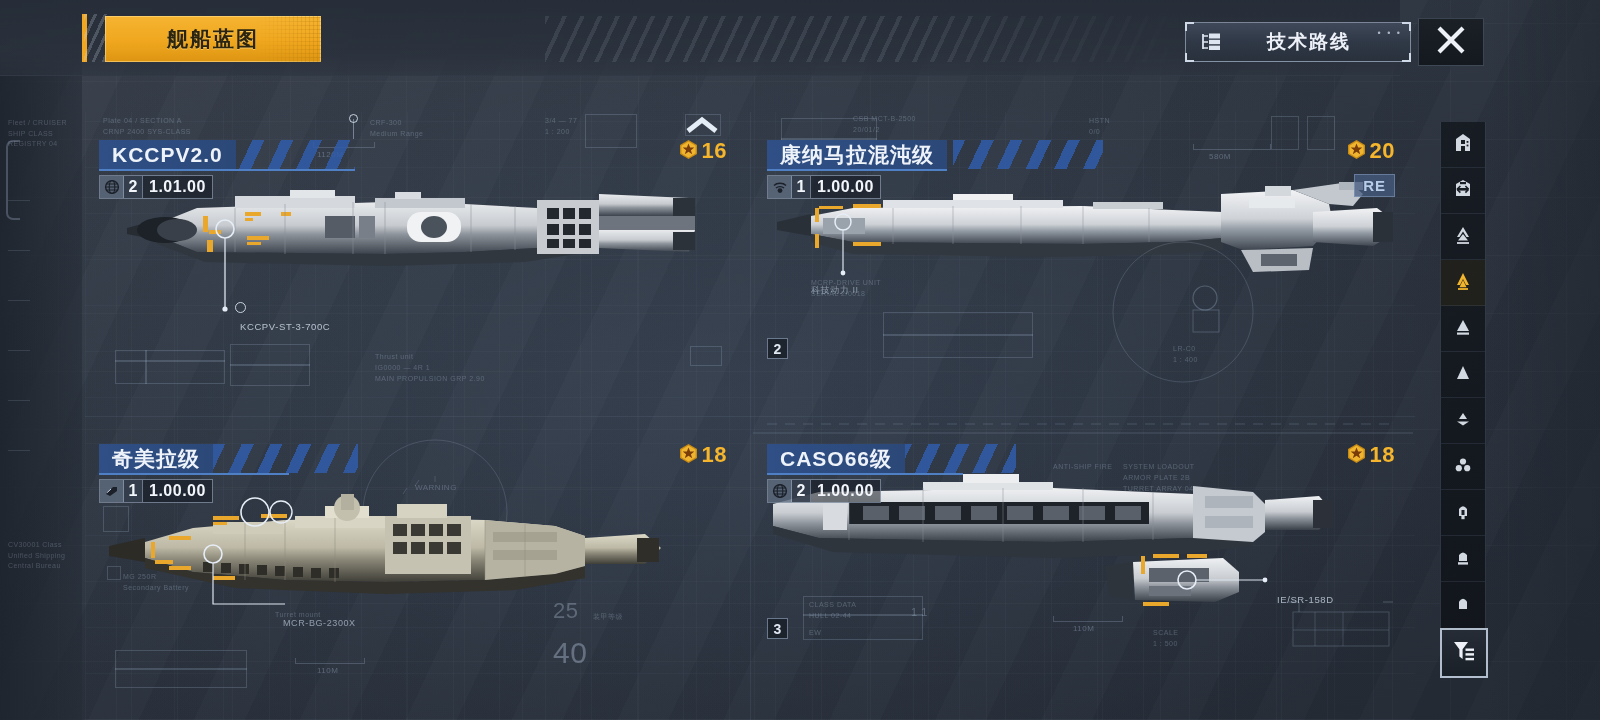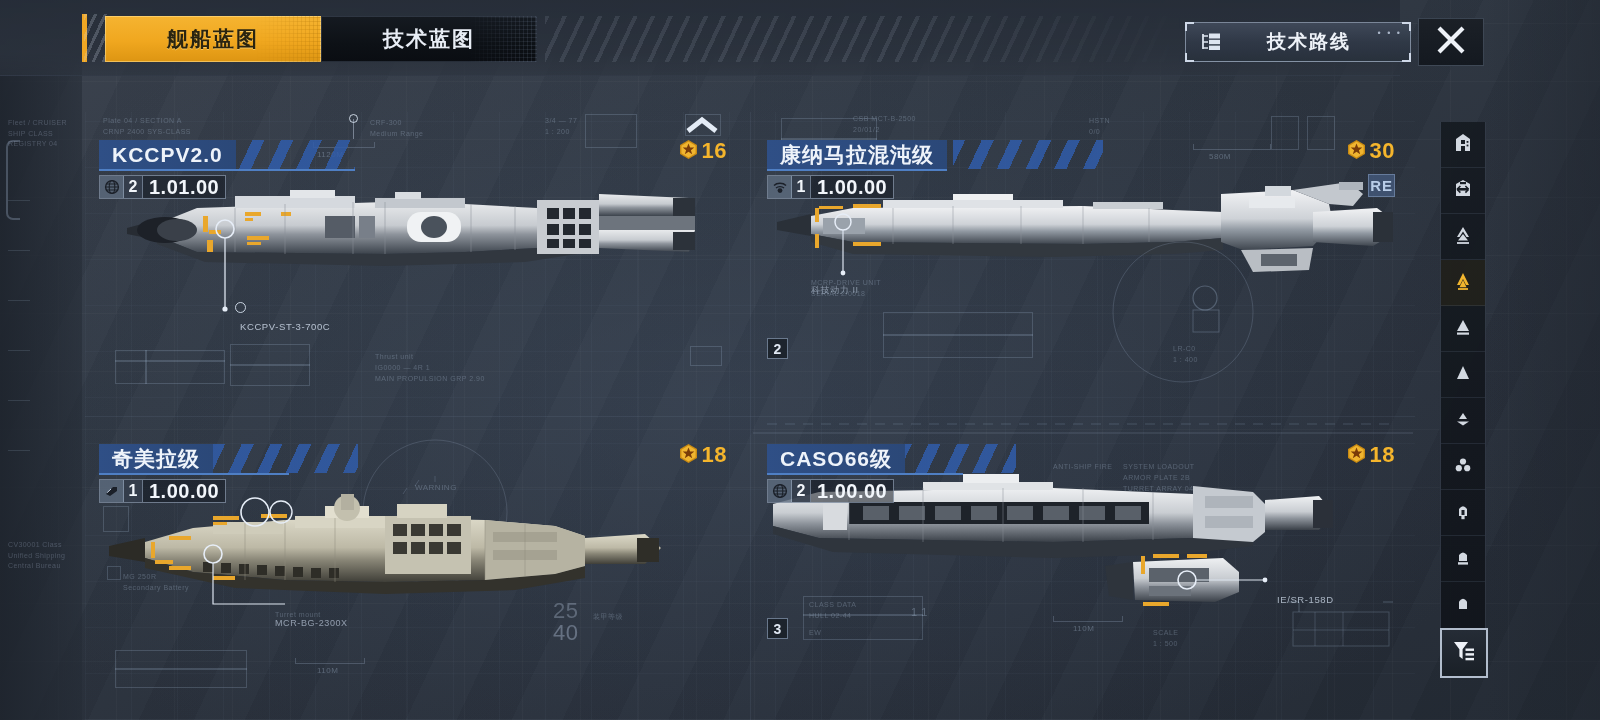--- a/index.html
+++ b/index.html
@@ -122,27 +122,27 @@
     background:repeating-linear-gradient(115deg, rgba(48,92,170,0.85) 0 11px, rgba(48,92,170,0) 11px 26px);}
   .title-underline{position:absolute; left:14px; top:57px; height:2px; background:#4f7fc4; z-index:6;}
 
   .ver-badge{position:absolute; left:14px; top:63px; height:24px; display:flex; align-items:stretch;
     border:1px solid rgba(175,192,215,0.55); background:rgba(20,26,34,0.55); z-index:6;}
   .vb-icon{width:24px; display:flex; align-items:center; justify-content:center;
     background:rgba(128,145,170,0.55); border-right:1px solid rgba(175,192,215,0.45);}
   .vb-tier{width:19px; display:flex; align-items:center; justify-content:center;
     font-size:16px; font-weight:bold; color:#f2f6fb; background:rgba(55,65,80,0.85);
     border-right:1px solid rgba(175,192,215,0.45);}
-  .vb-ver{padding:0 6px; display:flex; align-items:center; font-size:20px; font-weight:bold;
+  .vb-ver{padding:0 6px; display:flex; align-items:center; font-size:16px; font-weight:bold;
     color:#f2f6fb; letter-spacing:0.5px;}
 
   .count{position:absolute; right:18px; top:26px; display:flex; align-items:center; z-index:6;}
   .count-num{font-size:22px; font-weight:bold; color:#f5b52c; letter-spacing:0.5px; margin-left:3px;}
   .re-tag{position:absolute; right:18px; top:62px; z-index:6;
-    padding:2px 1px; font-size:15px; font-weight:bold; color:#b9cde8; letter-spacing:1px;
+    padding:2px 8px; font-size:15px; font-weight:bold; color:#b9cde8; letter-spacing:1px;
     background:rgba(70,92,128,0.75); border:1px solid rgba(150,175,210,0.45);}
 
   
   .acquired{ position:absolute; left:14px; width:632px; height:30px; z-index:20;
     border:2px solid #e8a01c;
     background: repeating-linear-gradient(115deg, #16181c 0 13px, #0a0b0e 13px 26px);
     display:flex; align-items:center; justify-content:center;}
   .acquired span{font-size:19px; font-weight:bold; color:#f0ab1e; letter-spacing:2px;
     text-shadow:0 0 6px rgba(0,0,0,0.9), 0 0 3px rgba(0,0,0,1);}
 
@@ -197,23 +197,20 @@
 
   <div class="topbar">
     <div class="accent-bar"></div>
     <div class="topbar-stripes"></div>
     <div class="topbar-pattern"></div>
 
     <div class="tabs">
       <div class="tab active">
         <span>舰船蓝图</span>
       </div>
-      <div class="tab inactive">
-        <span>技术蓝图</span>
-      </div>
     </div>
 
     <div class="techroute">
       <span class="corner c-tl"></span>
         <span class="corner c-bl"></span>
       <span class="corner c-tr"></span>
         <span class="corner c-br"></span>
       <span class="dots">• • •</span>
       <span class="tr-icon">
         <svg width="22" height="20" viewBox="0 0 22 20">
@@ -466,21 +463,21 @@
         <span class="vb-ver">1.00.00</span>
       </div>
       <div class="count">
         <span>
           <svg width="21" height="21" viewBox="0 0 21 21">
             <path d="M10.5 1 L19 6 L19 15 L10.5 20 L2 15 L2 6 Z" fill="#c98a12"></path>
             <path d="M10.5 2.6 L17.6 6.8 L17.6 14.2 L10.5 18.4 L3.4 14.2 L3.4 6.8 Z" fill="#f0b530"></path>
             <path d="M10.5 4.6 L12.1 8.6 L16.3 8.6 L12.9 11.2 L14.2 15.2 L10.5 12.8 L6.8 15.2 L8.1 11.2 L4.7 8.6 L8.9 8.6 Z" fill="#7a3c08"></path>
           </svg>
         </span>
-        <span class="count-num">30</span>
+        <span class="count-num">20</span>
       </div>
       <div class="re-tag">RE</div>
     </div>
 
     <div class="cell cell-bl">
 
       <div class="bp-annot" style="left:330px; top:66px; font-size:8px;">WARNING</div>
       <div class="ship-wrap">
         <svg width="660" height="302" viewBox="0 0 660 302">
           <defs>
@@ -551,30 +548,30 @@
           <g stroke="#8d8a7c" stroke-width="0.7" opacity="0.7">
             <path d="M160 106 L160 164 M200 104 L200 164 M250 102 L250 166 M400 104 L400 164 M440 108 L440 160"></path>
           </g>
           <circle cx="128" cy="138" r="9" fill="none" stroke="#e6edf7" stroke-width="1.6"></circle>
           <path d="M128 147 L128 188 L200 188" stroke="#dde5f0" stroke-width="1.2" fill="none"></path>
           <circle cx="170" cy="96" r="14" fill="none" stroke="#e6edf7" stroke-width="1.6"></circle>
           <circle cx="196" cy="96" r="11" fill="none" stroke="#e6edf7" stroke-width="1.4"></circle>
         </svg>
       </div>
 
-      <div class="callout-label" style="left:190px; top:182px; font-size:9px; color:rgba(210,224,242,0.60);">MCR-BG-2300X</div>
+      <div class="callout-label" style="left:198px; top:182px; font-size:9px; color:rgba(210,224,242,0.60);">MCR-BG-2300X</div>
       <div class="bp-annot" style="left:190px; top:194px;">Turret mount</div>
 
       <div class="bp-annot" style="left:38px; top:156px;">MG 250R
 Secondary Battery</div>
       <div class="bp-box" style="left:22px; top:150px; width:14px; height:14px;"></div>
       <div class="bp-box" style="left:18px; top:90px; width:26px; height:26px;"></div>
 
       <div class="bp-dim" style="left:468px; top:182px; font-size:22px; color:rgba(190,206,228,0.32);">25</div>
-      <div class="bp-dim" style="left:468px; top:204px; font-size:22px; color:rgba(190,206,228,0.38);">40</div>
+      <div class="bp-dim" style="left:468px; top:220px; font-size:30px; color:rgba(190,206,228,0.38);">40</div>
       <div class="bp-annot" style="left:508px; top:196px;">装甲等级</div>
 
       <div class="bp-box" style="left:30px; top:234px; width:132px; height:38px;"></div>
       <div class="bp-box" style="left:30px; top:252px; width:132px; height:1px;"></div>
       <div class="bp-dim" style="left:232px; top:250px;">110M</div>
       <div class="bp-ruler" style="left:210px; top:242px; width:70px;"></div>
 
       <div class="title-stripes" style="left:128px; width:145px;"></div>
       <div class="card-title">奇美拉级</div>
       <div class="title-underline" style="width:190px;"></div>

